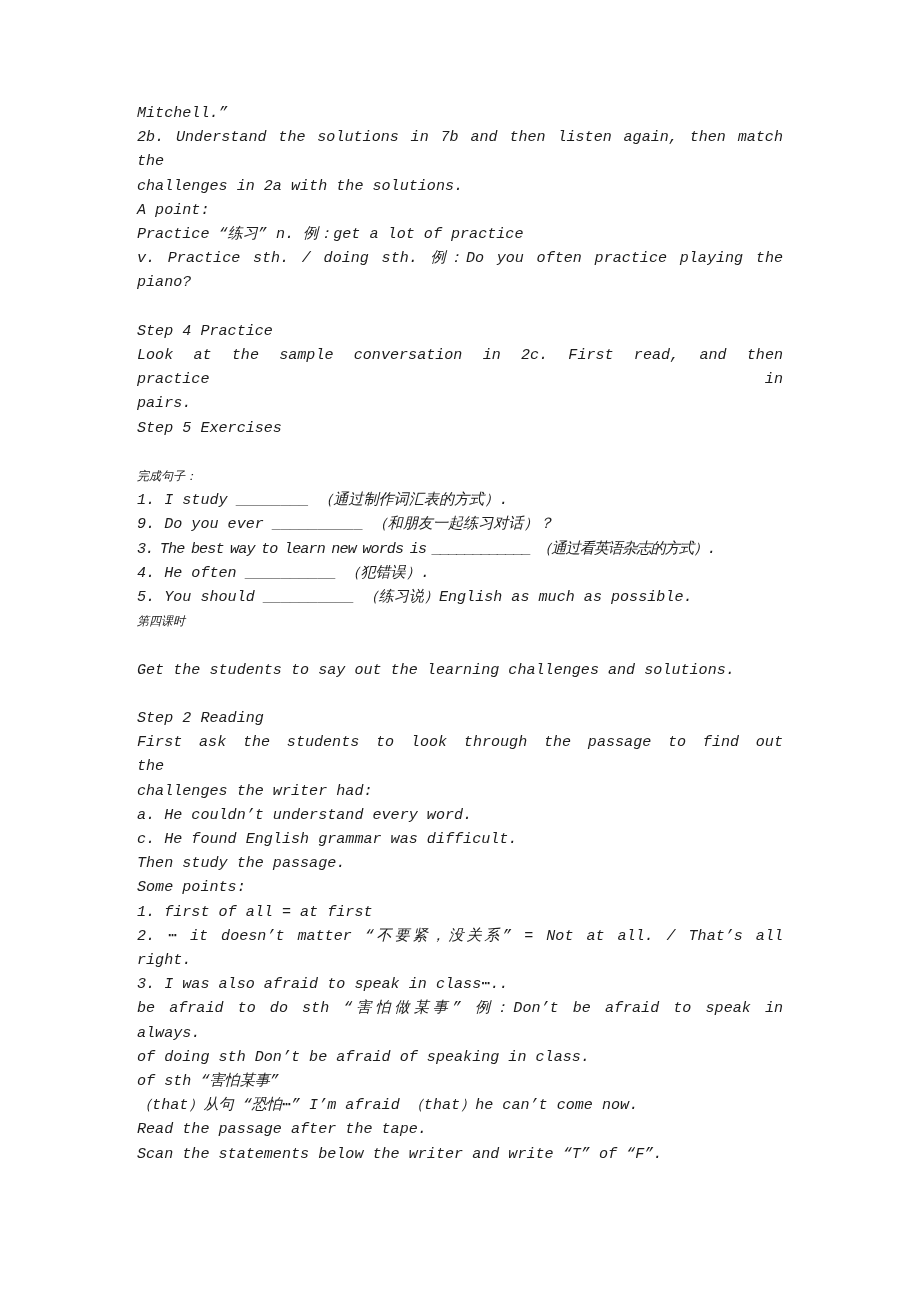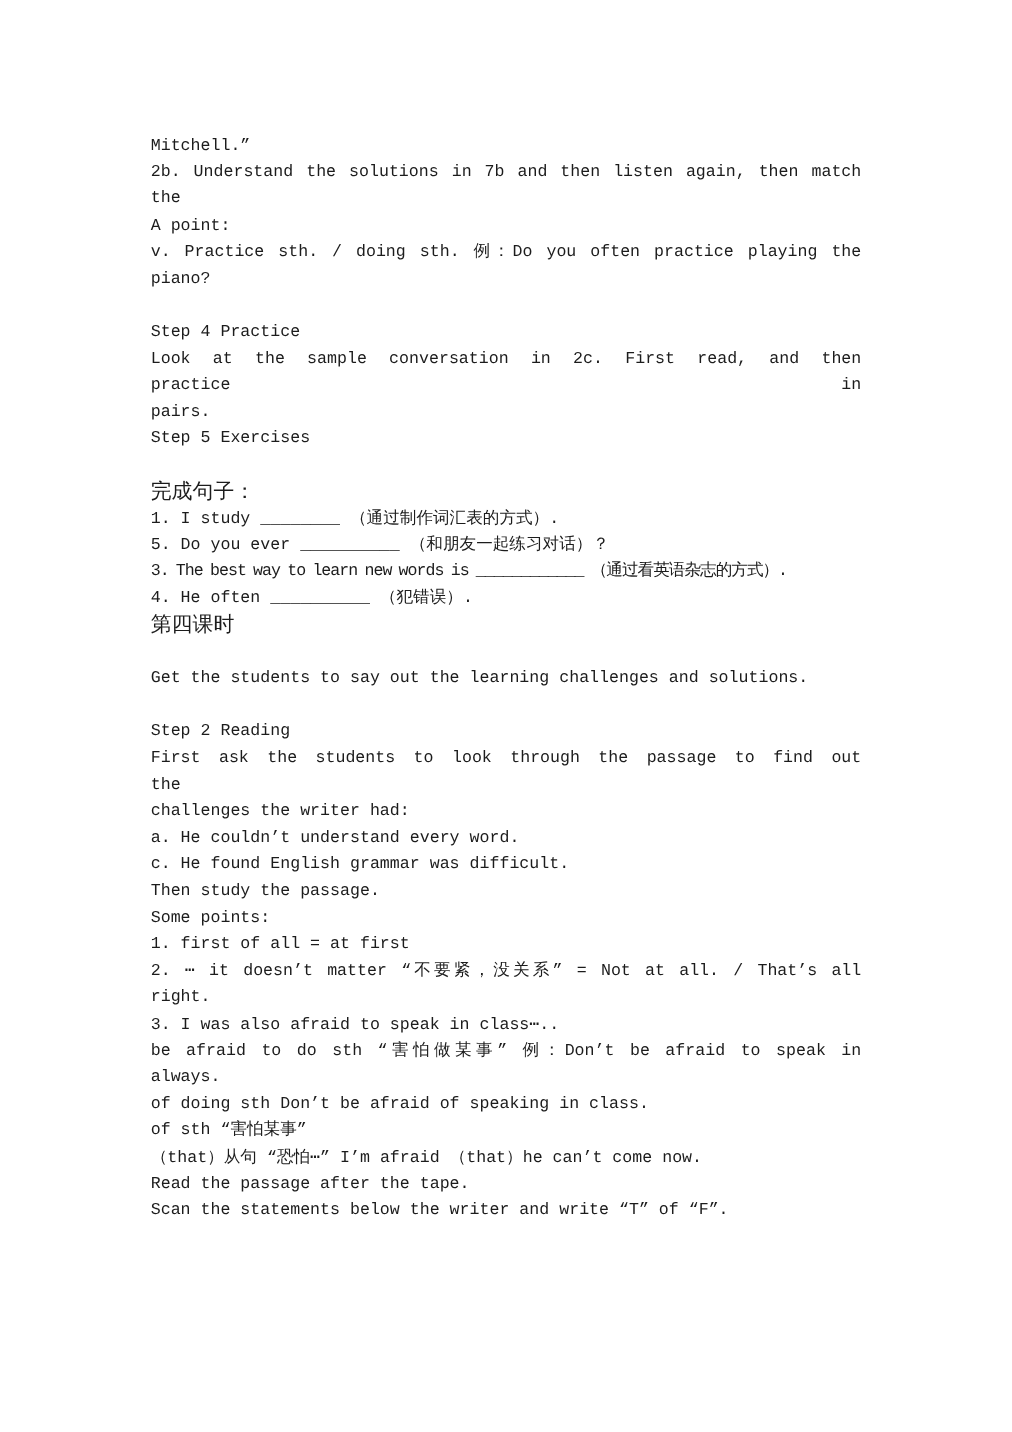--- a/index.html
+++ b/index.html
@@ -18,22 +18,23 @@
   .page {
     position: absolute;
     left: 0; top: 0;
     width: 920px;
     height: 1302px;
     background: #fff;
   }
   .body-text {
     position: absolute;
     left: 137px;
-    top: 120px;
+    top: 101px;
     width: 646px;
+    font-style: italic;
   }
   .ln {
     font-family: "Liberation Mono", "DejaVu Sans Mono", monospace;
     font-size: 15.1px;
     line-height: 24.2px;
     color: #1c1c1c;
     white-space: pre-wrap;
     letter-spacing: 0px;
     -webkit-font-smoothing: none;
   }
@@ -49,44 +50,47 @@
   .ln.cond {
     font-stretch: condensed;
     letter-spacing: -0.9px;
     word-spacing: -1.6px;
   }
   .ln.blank {
     height: 24.2px;
   }
   .cjk {
     font-family: "DejaVu Sans", "Liberation Sans", sans-serif;
-    font-size: 19px;
+    font-size: 12px;
   }
 </style>
 </head>
 <body>
 
 <div class="page">
   <div class="body-text">
 
     <div class="ln">Mitchell.”</div>
     <div class="ln just j1">2b. Understand the solutions in 7b and then listen again, then match the</div>
+    <div class="ln">challenges in 2a with the solutions.</div>
     <div class="ln">A point:</div>
+    <div class="ln">Practice “练习” n. 例：get a lot of practice</div>
     <div class="ln just j1">v. Practice sth. / doing sth. 例：Do you often practice playing the piano?</div>
     <div class="ln blank"></div>
     <div class="ln">Step 4 Practice</div>
     <div class="ln just j2">Look at the sample conversation in 2c. First read, and then practice in</div>
     <div class="ln">pairs.</div>
     <div class="ln">Step 5 Exercises</div>
     <div class="ln blank"></div>
     <div class="ln cjk">完成句子：</div>
     <div class="ln">1. I study ________ （通过制作词汇表的方式）.</div>
-    <div class="ln">5. Do you ever __________ （和朋友一起练习对话）？</div>
+    <div class="ln">9. Do you ever __________ （和朋友一起练习对话）？</div>
     <div class="ln cond">3. The best way to learn new words is ____________ （通过看英语杂志的方式）.</div>
     <div class="ln">4. He often __________ （犯错误）.</div>
+    <div class="ln">5. You should __________ （练习说）English as much as possible.</div>
     <div class="ln cjk">第四课时</div>
     <div class="ln blank"></div>
     <div class="ln">Get the students to say out the learning challenges and solutions.</div>
     <div class="ln blank"></div>
     <div class="ln">Step 2 Reading</div>
     <div class="ln just j3">First ask the students to look through the passage to find out the</div>
     <div class="ln">challenges the writer had:</div>
     <div class="ln">a. He couldn’t understand every word.</div>
     <div class="ln">c. He found English grammar was difficult.</div>
     <div class="ln">Then study the passage.</div>

